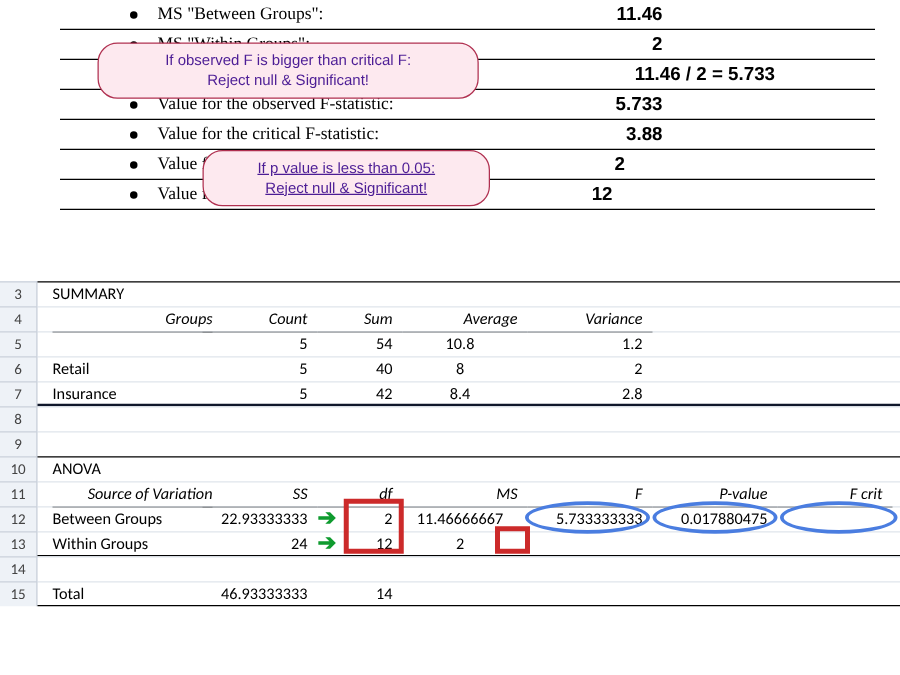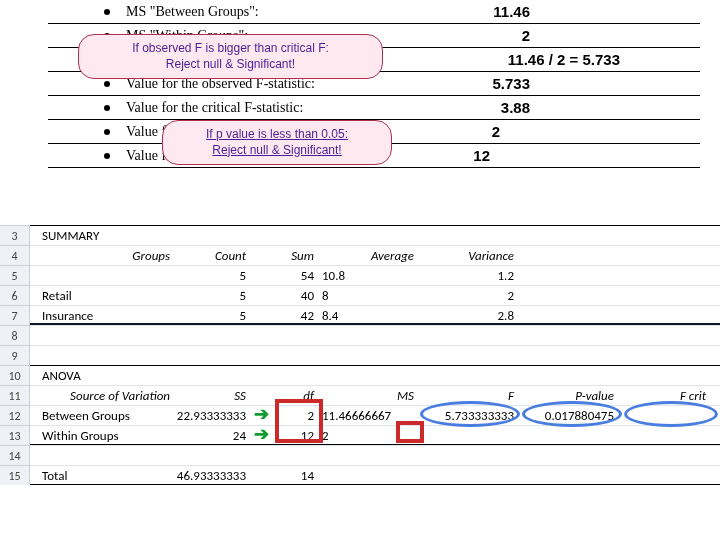--- a/index.html
+++ b/index.html
@@ -94,21 +94,21 @@
     height: 20px;
     border-top: 1px solid #dfe5eb;
     position: relative;
     display: flex;
   }
   .srow.blk { border-top: 1px solid #000; }
   .cell { position: absolute; top: 0; height: 20px; line-height: 20px; }
   .gA { left: 0; width: 128px; margin-left: 12px; }
   .gB { left: 132px; width: 92px; text-align: right; padding-right: 8px; }
   .gC { left: 224px; width: 68px; text-align: right; padding-right: 8px; }
-  .gD { left: 292px; width: 100px; text-align: left; padding-right: 8px; }
+  .gD { left: 292px; width: 100px; text-align: center; padding-right: 8px; }
   .gE { left: 392px; width: 100px; text-align: right; padding-right: 8px; }
   .gF { left: 492px; width: 100px; text-align: right; padding-right: 8px; }
   .gG { left: 592px; width: 92px; text-align: right; padding-right: 8px; }
   .hdr { font-style: italic; text-align: right; border-bottom: 1px solid #000; }
   .oval {
     position: absolute;
     border: 3px solid #4a7de0;
     border-radius: 50%;
   }
   .redbox {

